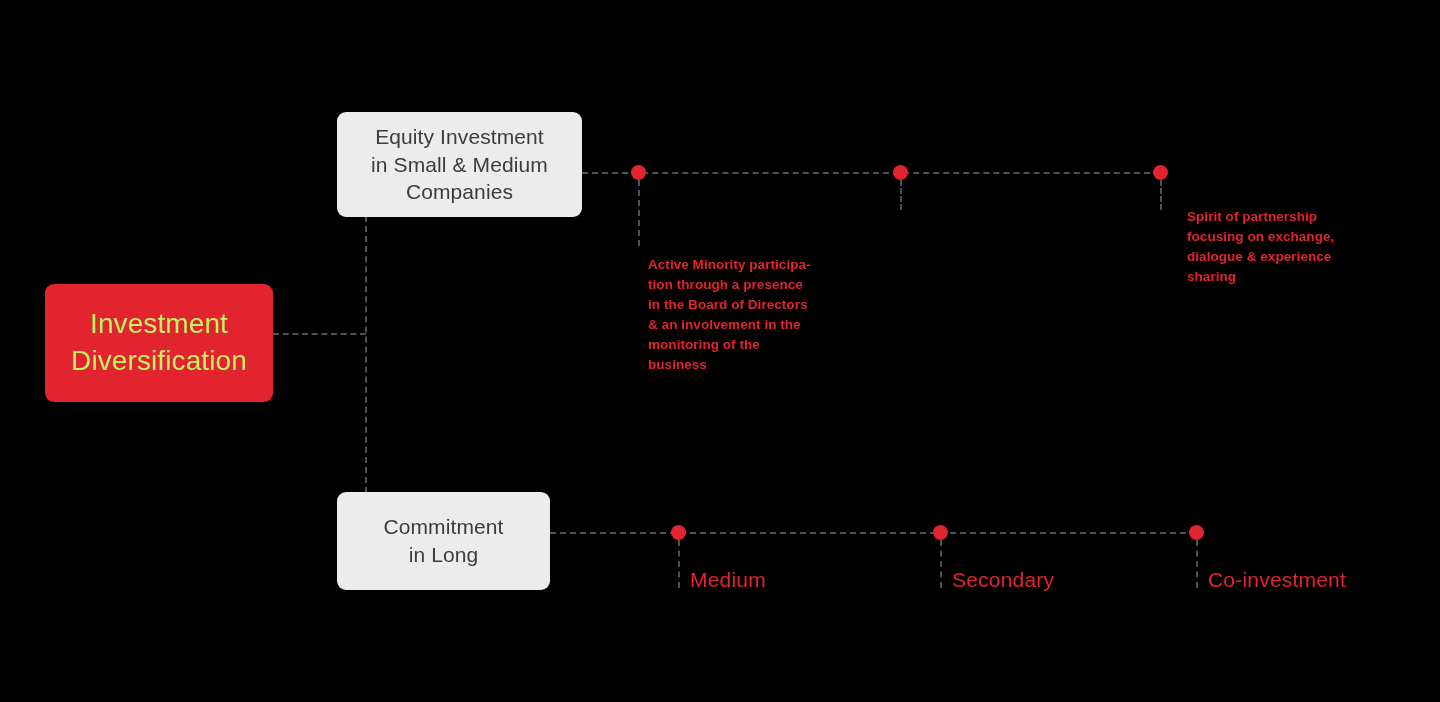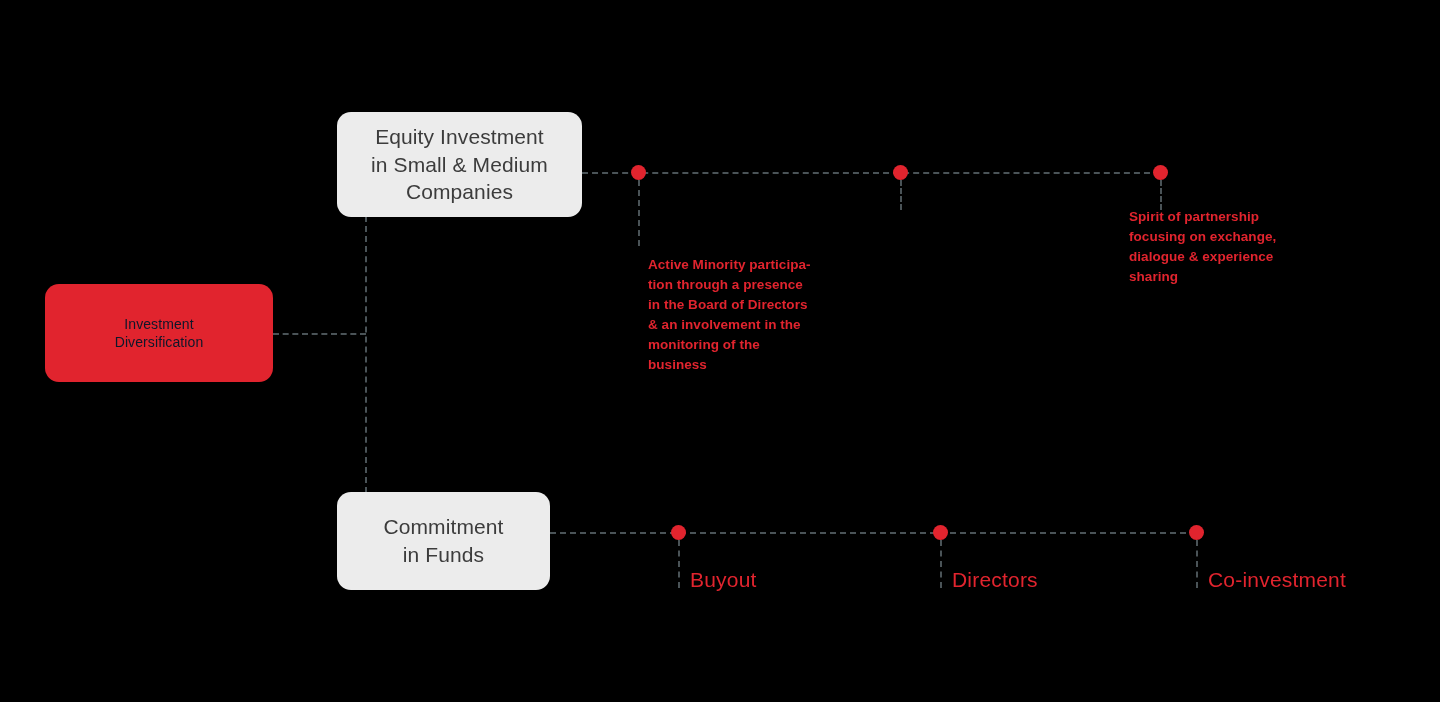--- a/index.html
+++ b/index.html
@@ -18,33 +18,33 @@
   }
 
   
   .node {
     position: absolute;
     box-sizing: border-box;
     display: flex;
     align-items: center;
     justify-content: center;
     text-align: center;
-    border-radius: 14px;
+    border-radius: 9px;
     line-height: 1.32;
     white-space: pre-line;
   }
 
   .node-root {
     left: 45px;
     top: 284px;
     width: 228px;
-    height: 98px;
+    height: 118px;
     background: #E1242E;
-    color: #0f172a;
-    font-size: 14px;
+    color: #bef264;
+    font-size: 28px;
     letter-spacing: 0.1px;
   }
 
   .node-branch {
     background: #ECECEC;
     color: #3C3C3C;
     font-size: 21px;
     letter-spacing: 0.1px;
   }
 
@@ -134,42 +134,42 @@
   <div class="drop" style="left:1196px;top:540px; height:48px;"></div>
 
   <div class="node node-root">Investment
 Diversification</div>
 
   <div class="node node-branch node-equity">Equity Investment
 in Small &amp; Medium
 Companies</div>
 
   <div class="node node-branch node-commitment">Commitment
-in Funds</div>
+in Long</div>
 
   <div class="dot" style="left:631px; top:165px;"></div>
   <div class="dot" style="left:893px; top:165px;"></div>
   <div class="dot" style="left:1153px;top:165px;"></div>
 
   <div class="desc" style="left:648px; top:207px; width:205px;margin-top:48px;">Active Minority participa-
 tion through a presence
 in the Board of Directors
 &amp; an involvement in the
 monitoring of the
 business</div>
 
 
-  <div class="desc" style="left:1129px;top:207px; width:195px;">Spirit of partnership
+  <div class="desc" style="left:1187px;top:207px; width:195px;">Spirit of partnership
 focusing on exchange,
 dialogue &amp; experience
 sharing</div>
 
   <div class="dot" style="left:671px; top:525px;"></div>
   <div class="dot" style="left:933px; top:525px;"></div>
   <div class="dot" style="left:1189px;top:525px;"></div>
 
-  <div class="fund-label" style="left:690px; top:568px;">Buyout</div>
+  <div class="fund-label" style="left:690px; top:568px;">Medium</div>
 
-  <div class="fund-label" style="left:952px; top:568px;">Directors</div>
+  <div class="fund-label" style="left:952px; top:568px;">Secondary</div>
 
   <div class="fund-label" style="left:1208px;top:568px;">Co-investment</div>
 
 </div>
 
 </body></html>

